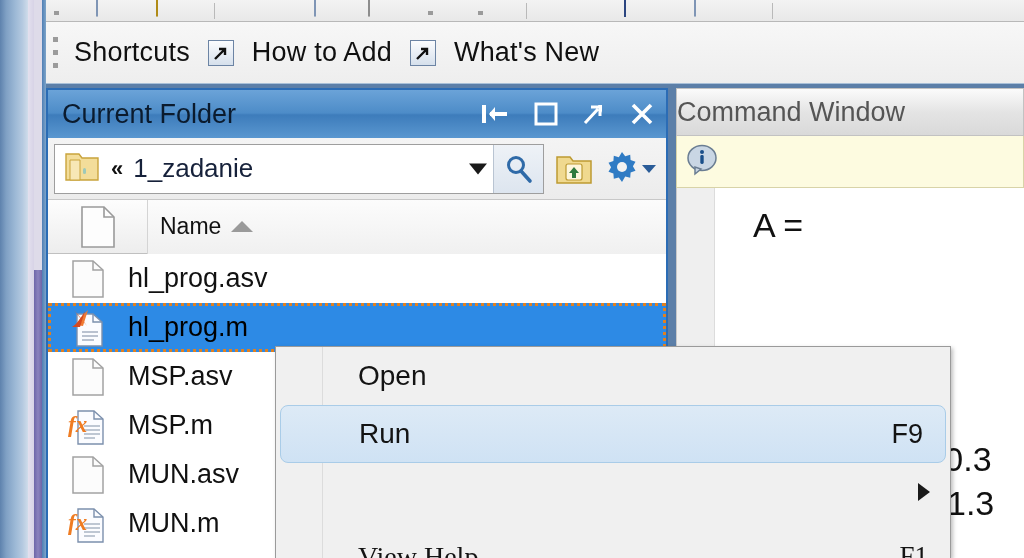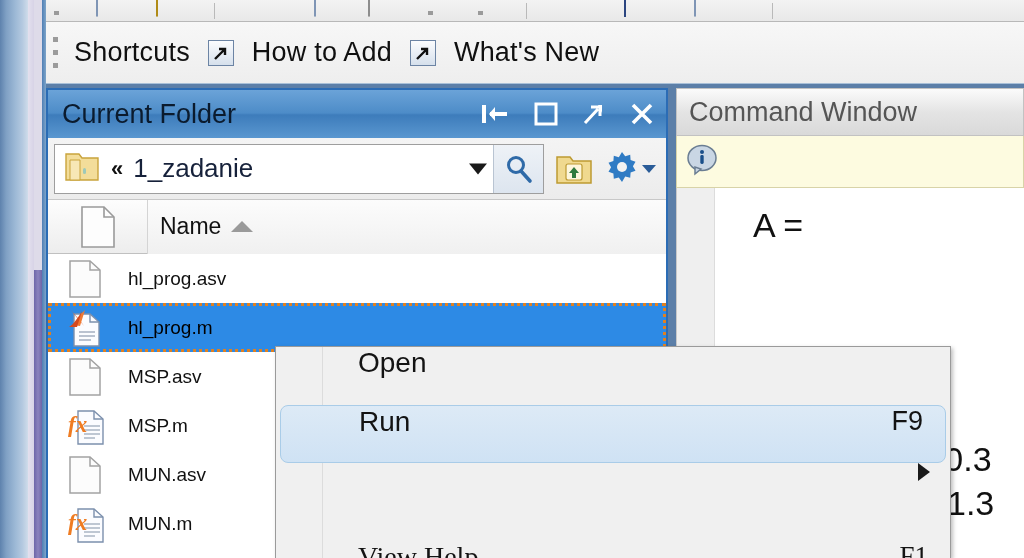--- a/index.html
+++ b/index.html
@@ -145,36 +145,36 @@
   .colhead-label { font-size: 23px; color:#111; }
   .sort-tri {
     width:0;height:0;border-left:11px solid transparent;border-right:11px solid transparent;
     border-bottom:11px solid #9a9a9a;
   }
 
   .cf-filelist { background:#fff; height: 306px; position: relative; }
   .file-row {
     height: 49px; display: flex; align-items: center; position: relative;
   }
-  .file-row .fname { font-size: 19px; color:#111; margin-left: 14px; white-space: nowrap; }
-  .file-icon-cell { width: 66px; display:flex; align-items:center; justify-content:flex-start; padding-right: 6px; padding-left: 20px;}
+  .file-row .fname { font-size: 27px; color:#111; margin-left: 14px; white-space: nowrap; }
+  .file-icon-cell { width: 66px; display:flex; align-items:center; justify-content:center; padding-right: 6px; padding-left: 20px;}
   .file-row.selected { background:#2d8ae5; outline: 3px dotted #e08020; outline-offset:-3px; }
   .file-row.selected .fname { color:#000000; }
 
   
   .cw-panel {
     position: absolute; left: 676px; top: 88px; width: 348px; height: 470px;
     background: #fff;
   }
   .cw-title {
     height: 48px; background: linear-gradient(to bottom,#fbfbfb,#e4e4e4,#d9d9d9);
     border: 1px solid #c2c2c2; border-left:1px solid #c2c2c2;
     display:flex; align-items:center;
   }
-  .cw-title-text { font-size:27px; color:#555; margin-left:12px; white-space:nowrap;}
+  .cw-title-text { font-size:27px; color:#555; white-space:nowrap;}
   .cw-infobar {
     height: 52px; background:#fdfbe0; border:1px solid #d8d3a8; border-top:none;
     display:flex; align-items:center; gap:10px; padding-left:8px; overflow:hidden;
   }
   .cw-info-text { font-size:26px; color:#1a1a1a; white-space:nowrap; }
   .cw-body { position:relative; height: 368px; background:#fff; border-left:1px solid #c8c8c8;}
   .cw-gutter { position:absolute; left:0; top:0; width:38px; height:368px; background:#efefef; border-right:1px solid #dcdcdc;}
   .cw-out {
     position:absolute; font-size: 34px; color:#111; white-space:nowrap;
   }
@@ -183,21 +183,21 @@
   
   .ctxmenu {
     position: absolute; left: 275px; top: 346px; width: 676px; height: 212px;
     background: #f0f0f0; border: 1px solid #9a9a9a; border-bottom:none;
     box-shadow: 2px 2px 4px rgba(0,0,0,.25);
   }
   .ctx-railline {
     position:absolute; left: 46px; top: 0; bottom: 0; width: 1px; background:#dcdcdc;
   }
   .ctx-item {
-    height: 58px; display:flex; align-items:flex-start; position: relative;
+    height: 58px; display:flex; align-items:center; position: relative;
     padding-left: 82px; padding-right: 18px;
   }
   .ctx-item .lbl { font-size: 28px; color:#131313; white-space:nowrap; }
   .ctx-item .acc { position:absolute; right: 22px; font-size: 27px; color:#131313; white-space:nowrap;}
   .ctx-item.highlight {
     background: linear-gradient(to bottom,#ddeaf6,#cfe2f4);
     border: 1px solid #a9cce8; border-radius: 8px;
     margin: 0 4px; padding-left: 78px;
   }
   .ctx-arrow {

